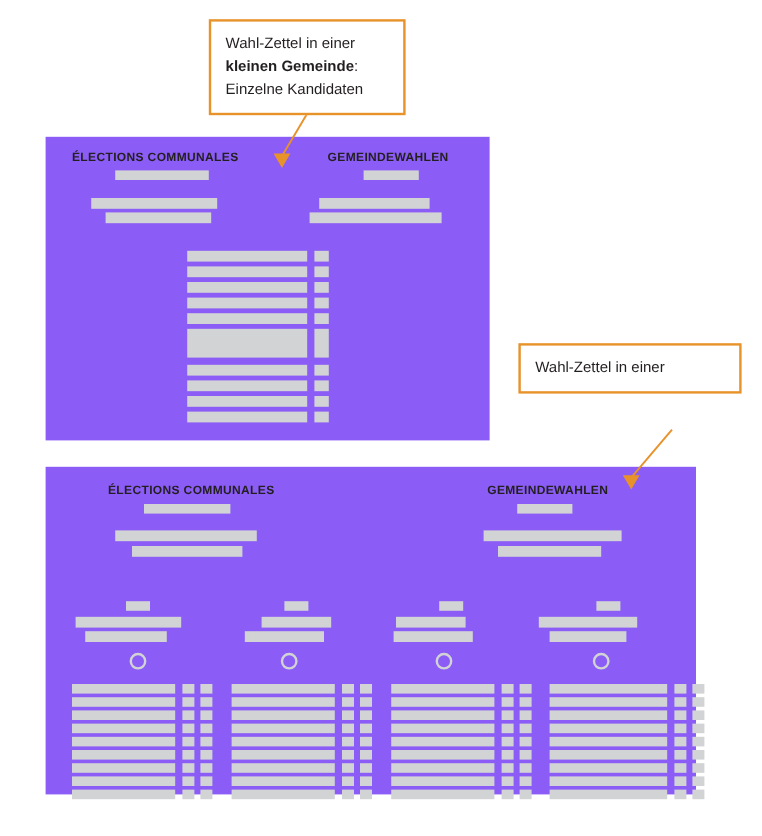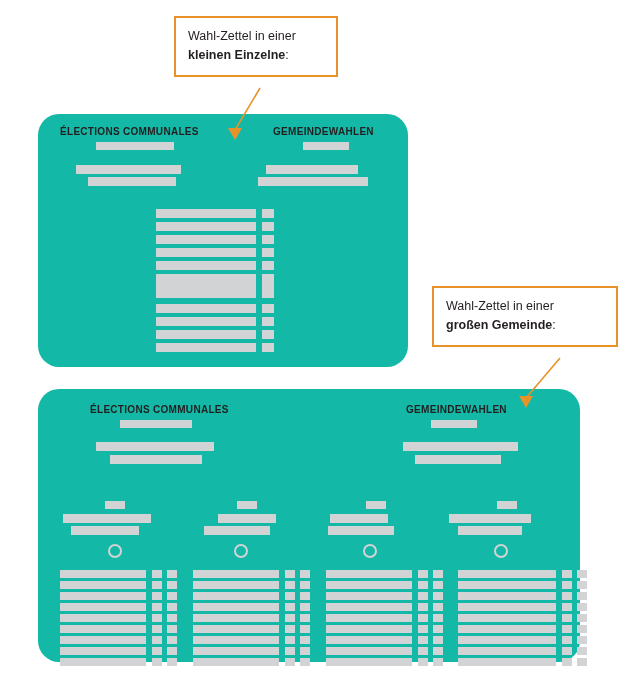--- a/index.html
+++ b/index.html
@@ -34,24 +34,23 @@
   #callout-large { left: 432px; top: 286px; width: 186px; }
 
   
   .leader { position: absolute; z-index: 39; overflow: visible; }
   #leader-small { left: 215px; top: 88px;  width: 60px;  height: 55px; }
   #leader-large { left: 500px; top: 358px; width: 70px;  height: 55px; }
 
   
   .ballot {
     position: absolute;
-    background: #14b8a6;
+    background: #8b5cf6;
     box-sizing: border-box;
     z-index: 10;
-    border-radius: 21px;
   }
   #ballot-small { left: 38px; top: 114px; width: 370px; height: 253px; }
   #ballot-large { left: 38px; top: 389px; width: 542px; height: 273px; }
 
   .ballot-col-head {
     position: absolute;
     font-size: 10px;
     font-weight: bold;
     letter-spacing: 0.3px;
     color: #231f20;
@@ -75,31 +74,31 @@
     background: transparent;
   }
 
   .cand-row { position: absolute; }
 </style>
 </head>
 <body>
 
 <div class="callout" id="callout-small">
   <div class="ln">Wahl-Zettel in einer</div>
-  <div class="ln"><span class="em">kleinen Einzelne</span><span>:</span></div>
+  <div class="ln"><span class="em">kleinen Gemeinde</span><span>:</span></div>
+  <div class="ln">Einzelne Kandidaten</div>
 </div>
 
 <svg class="leader" id="leader-small" viewBox="0 0 60 55" width="60" height="55">
   <line x1="45" y1="0" x2="20" y2="42" stroke="#e8922a" stroke-width="1.6"></line>
   <polygon points="13,40 27,40 20,52" fill="#e8922a"></polygon>
 </svg>
 
 <div class="callout" id="callout-large">
   <div class="ln">Wahl-Zettel in einer</div>
-  <div class="ln"><span class="em">großen Gemeinde</span><span>:</span></div>
 
 </div>
 
 <svg class="leader" id="leader-large" viewBox="0 0 70 55" width="70" height="55">
   <line x1="60" y1="0" x2="26" y2="40" stroke="#e8922a" stroke-width="1.6"></line>
   <polygon points="19,38 33,38 26,50" fill="#e8922a"></polygon>
 </svg>
 
 <div class="ballot" id="ballot-small">
   <div class="ballot-col-head" style="left:22px; top:12px;">ÉLECTIONS COMMUNALES</div>

